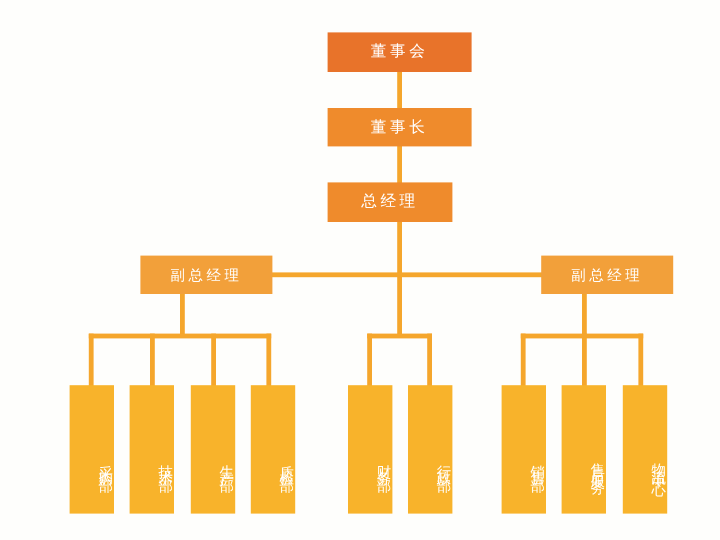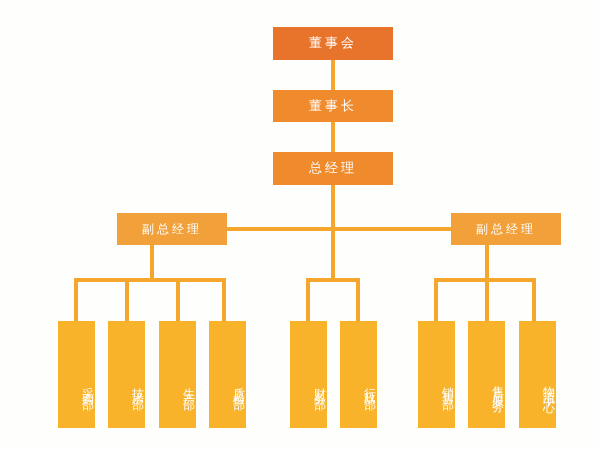--- a/index.html
+++ b/index.html
@@ -91,21 +91,21 @@
 
   <div class="line h" style="left:434px; top:278px; width:102px;"></div>
   <div class="line v" style="left:434px; top:278px; height:44px;"></div>
   <div class="line v" style="left:485px; top:278px; height:44px;"></div>
   <div class="line v" style="left:532px; top:278px; height:44px;"></div>
 
   <div class="node level-board" style="left:273px; top:27px; width:120px; height:33px;">董事会</div>
 
   <div class="node level-exec" style="left:273px; top:90px; width:120px; height:32px;">董事长</div>
 
-  <div class="node level-exec" style="left:273px; top:152px; width:120px; height:33px;">总经理</div>
+  <div class="node level-exec" style="left:273px; top:152px; width:104px; height:33px;">总经理</div>
 
   <div class="node level-vice" style="left:96px; top:213px; width:110px; height:32px;">副总经理</div>
 
   <div class="node level-vice" style="left:430px; top:213px; width:110px; height:32px;">副总经理</div>
 
   <div class="node level-dept" style="left:58px; top:321px; width:37px; height:107px;">采购部</div>
   <div class="node level-dept" style="left:108px; top:321px; width:37px; height:107px;">技术部</div>
   <div class="node level-dept" style="left:159px; top:321px; width:37px; height:107px;">生产部</div>
   <div class="node level-dept" style="left:209px; top:321px; width:37px; height:107px;">质检部</div>
 

